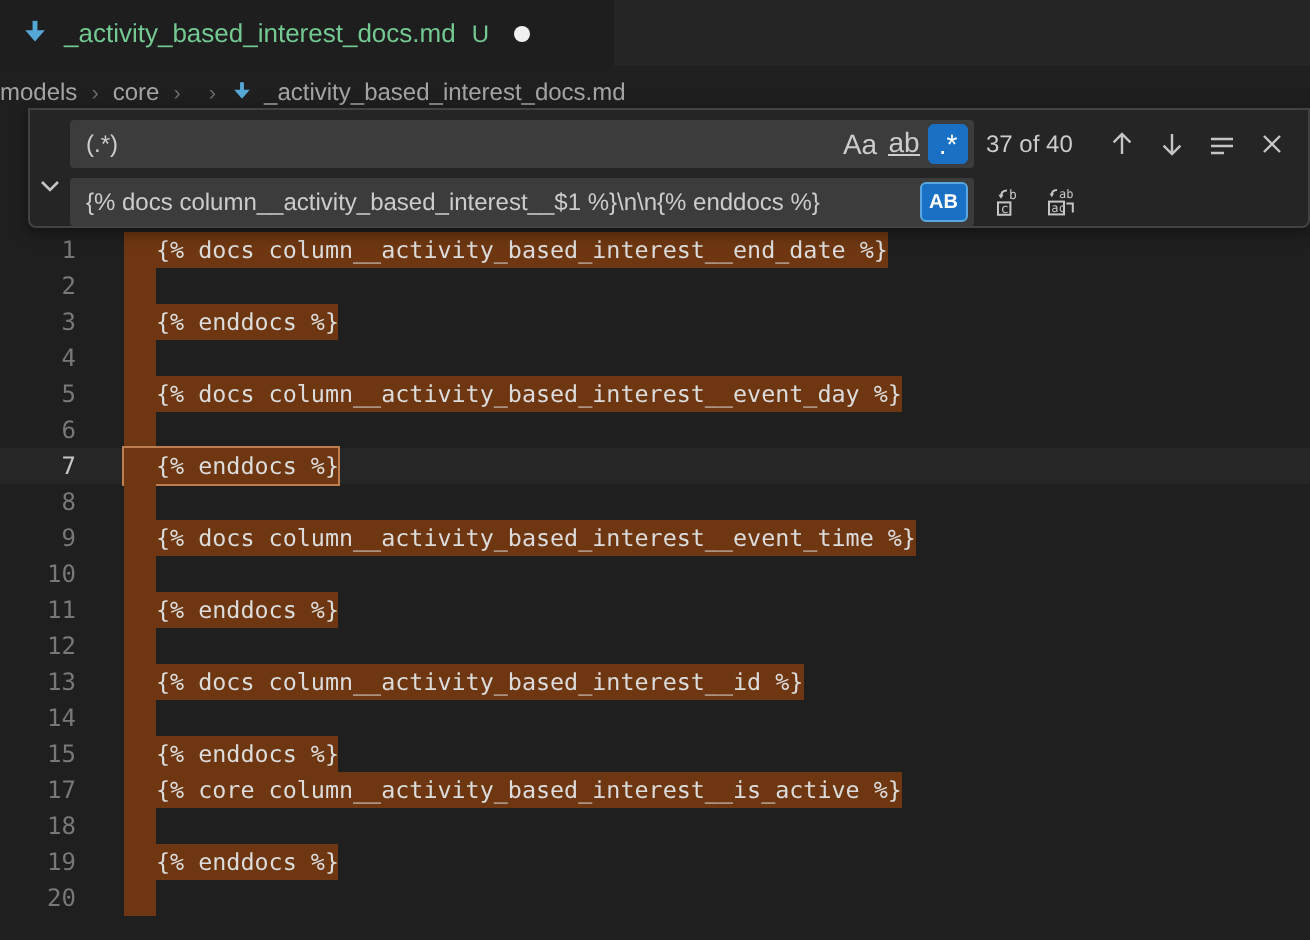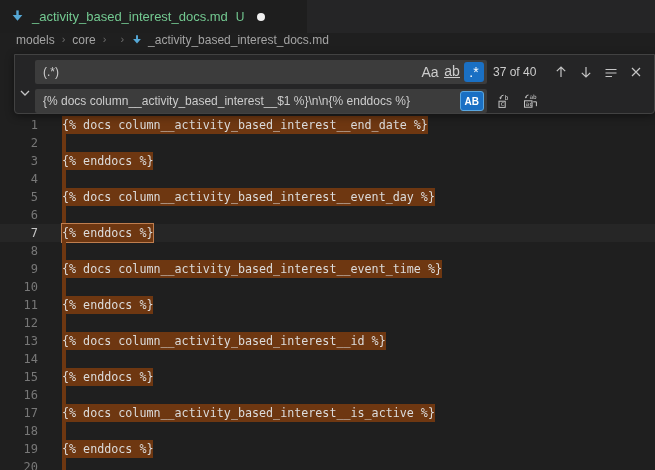--- a/index.html
+++ b/index.html
@@ -14,34 +14,34 @@
   
   .tabbar { position:absolute; top:0; left:0; right:0; height:33px; background:#252526; display:flex; }
   .tab { height:100%; width:307px; background:#1e1e1e; display:flex; align-items:center; padding:0 12px 0 10px; }
   .tab-icon { width:15px; height:15px; flex:none; margin-right:7px; }
   .tab-label { font-size:13px; color:#73c991; white-space:nowrap; }
   .git-badge { font-size:12px; color:#73c991; margin-left:8px; }
   .dirty-dot { width:8px; height:8px; border-radius:50%; background:#f0f0f0; margin-left:12px; flex:none; }
 
   
   .breadcrumbs { position:absolute; top:33px; left:0; right:0; height:20px; background:#1f1f1f;
-    display:flex; align-items:flex-start; padding-left:16px; font-size:12px; color:#a4a4a4; }
+    display:flex; align-items:flex-end; padding-left:0; font-size:12px; color:#a4a4a4; }
   .crumb { white-space:nowrap; }
   .crumb-sep { color:#6d6d6d; margin:0 7px; font-size:11px; }
   .crumb-file { display:flex; align-items:center; }
   .crumb-file .bc-icon { width:12px; height:12px; margin-right:5px; }
 
   
   .editor { position:absolute; top:53px; left:0; right:0; bottom:0; background:#1f1f1f; }
   .lines { padding-top:63px; }
   .line { display:flex; height:18px; line-height:18px;
     font-family:"DejaVu Sans Mono", monospace; font-size:11.7px; }
   .ln { width:38px; flex:none; text-align:right; color:#787878; font-size:12px; }
   .lcontent { margin-left:24px; white-space:pre; color:#dcdcdc; }
-  .match { display:inline-block; background:#6e3711; height:18px; }
+  .match { display:inline-block; background:#6e3711; height:18px;padding-left:16px; }
   .match.bar { width:4px; }
   .line.current { background:rgba(255,255,255,0.03); }
   .line.current .ln { color:#c6c6c6; }
   .line.current .match { box-shadow:0 0 0 1px #bf7e4f; }
 
   
   .findwidget { position:absolute; top:54px; left:14px; width:641px; height:60px;
     background:#252526; border:1px solid #424242; border-radius:0 0 4px 4px;
     box-shadow:0 2px 8px rgba(0,0,0,0.45); display:flex; z-index:10; }
   .collapse { width:20px; flex:none; display:flex; align-items:flex-end; justify-content:center; padding-bottom:14px; color:#c5c5c5; }
@@ -150,26 +150,22 @@
       </div>
       <div class="line">
         <span class="ln">14</span>
         <span class="lcontent"><span class="match bar"></span></span>
       </div>
       <div class="line">
         <span class="ln">15</span>
         <span class="lcontent"><span class="match">{% enddocs %}</span></span>
       </div>
       <div class="line">
-        <span class="ln">16</span>
-        <span class="lcontent"><span class="match bar"></span></span>
-      </div>
-      <div class="line">
         <span class="ln">17</span>
-        <span class="lcontent"><span class="match">{% docs column__activity_based_interest__is_active %}</span></span>
+        <span class="lcontent"><span class="match">{% core column__activity_based_interest__is_active %}</span></span>
       </div>
       <div class="line">
         <span class="ln">18</span>
         <span class="lcontent"><span class="match bar"></span></span>
       </div>
       <div class="line">
         <span class="ln">19</span>
         <span class="lcontent"><span class="match">{% enddocs %}</span></span>
       </div>
       <div class="line">

